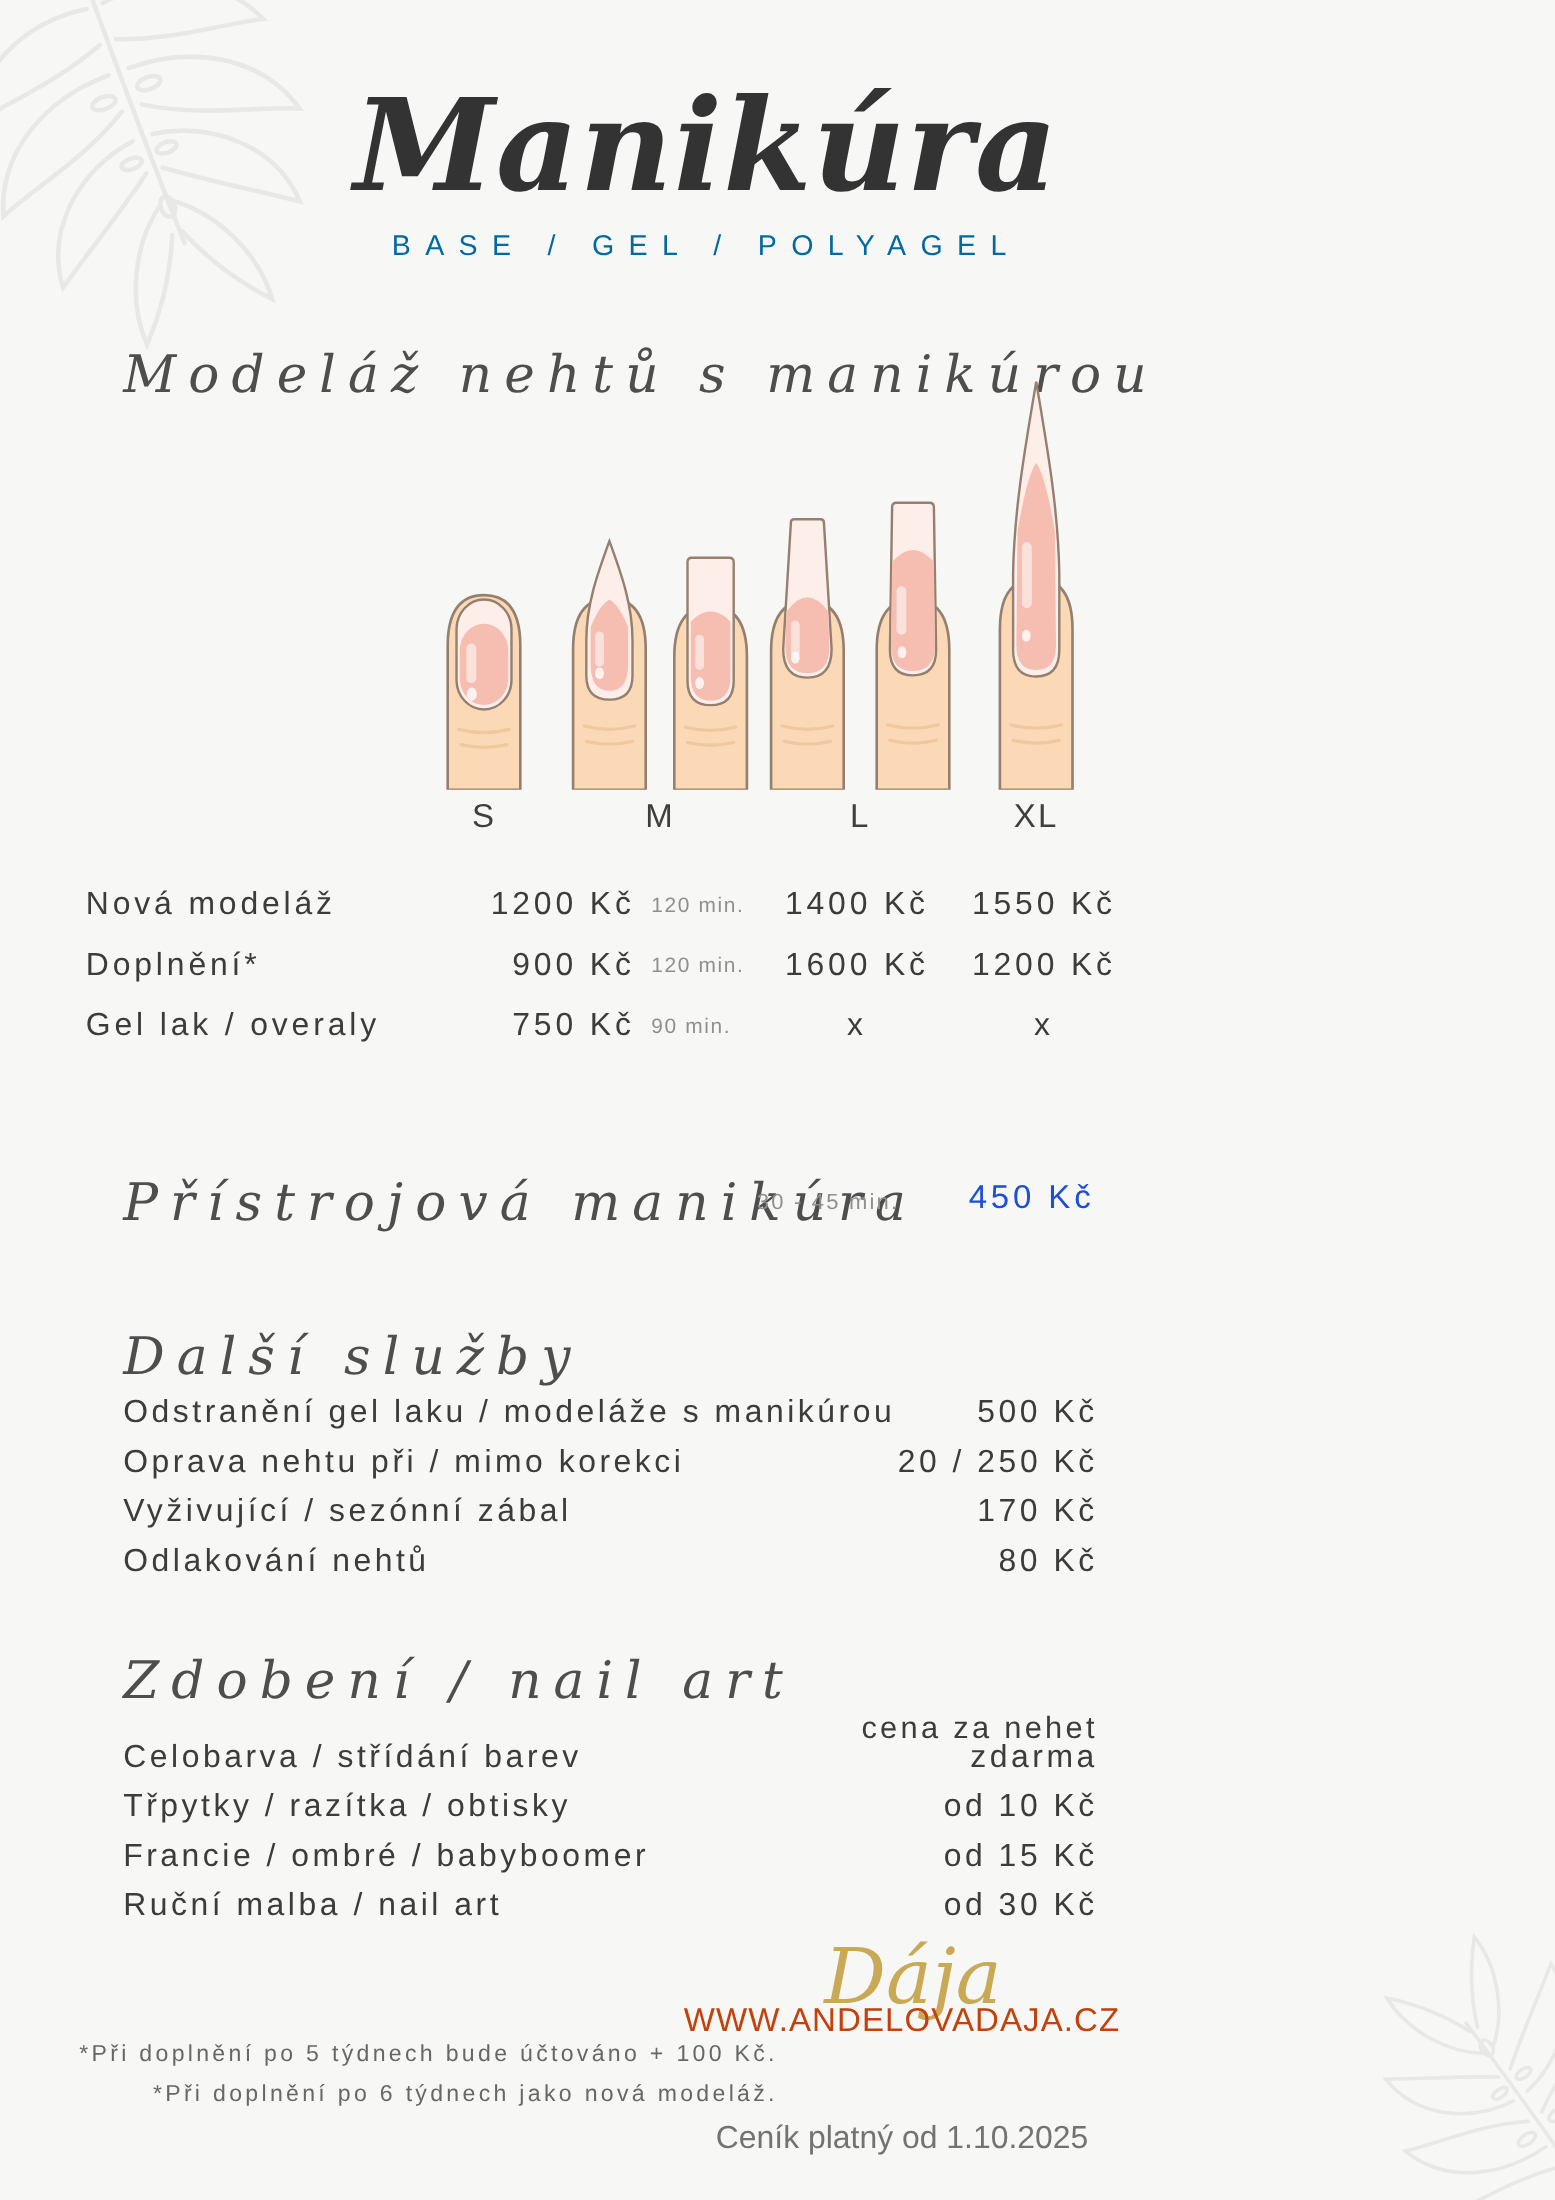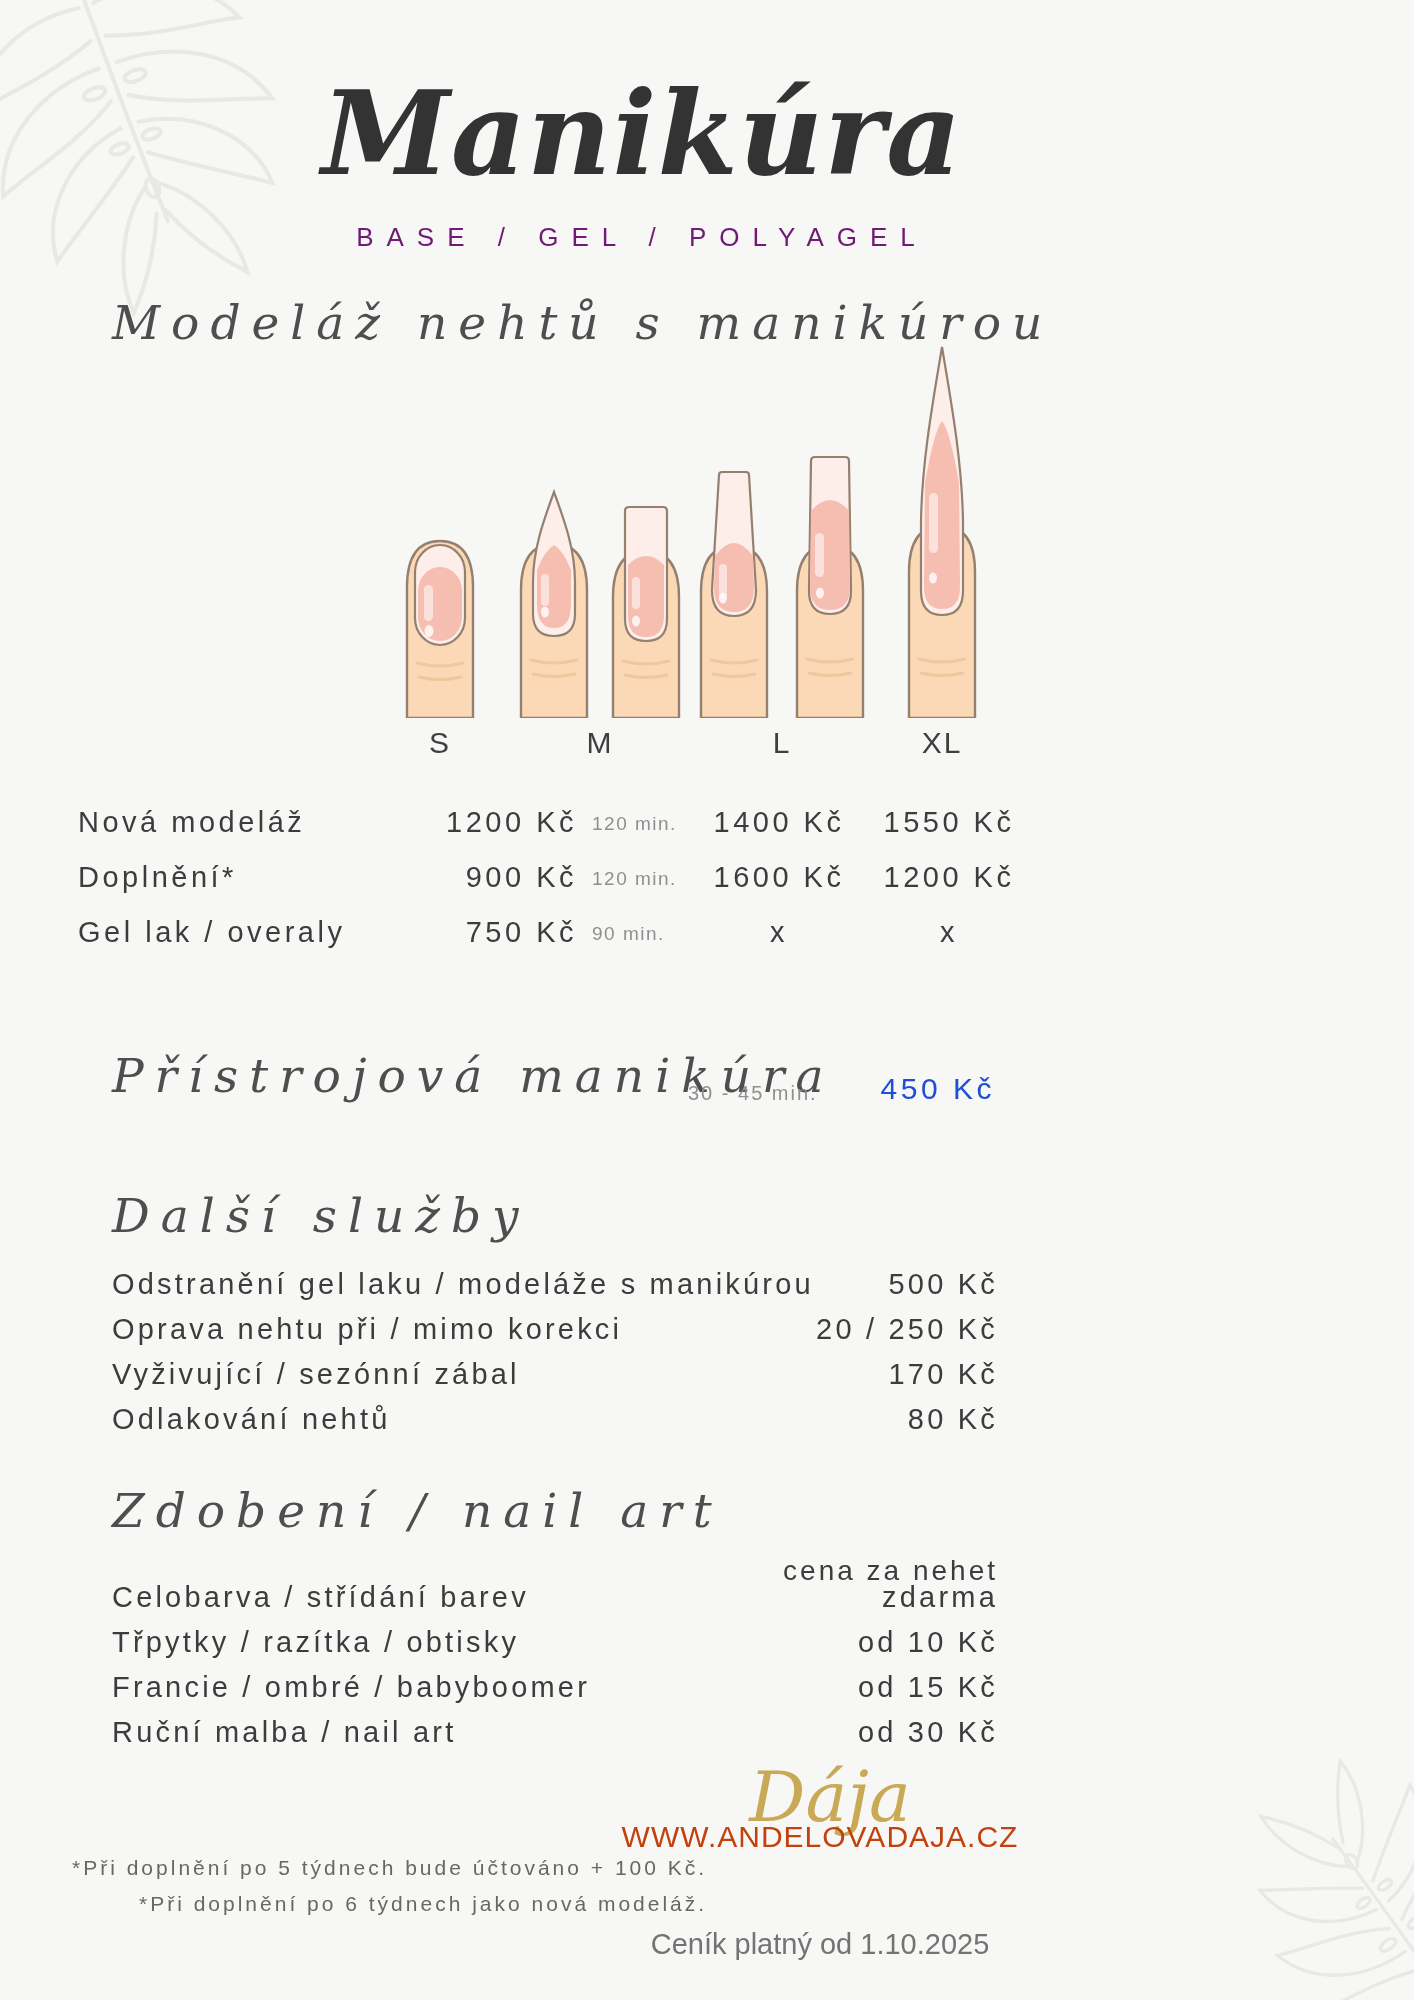--- a/index.html
+++ b/index.html
@@ -12,26 +12,26 @@
   .leaf{position:absolute;opacity:1;}
   .leaf path,.leaf ellipse{fill:none;stroke:#e8e8e6;stroke-width:2.6;stroke-linecap:round;}
 
   
   .header{position:absolute;top:70px;left:0;width:1284px;text-align:center;}
   .title{
     font-family:"DejaVu Serif",serif;font-style:italic;font-weight:700;
     font-size:116px;line-height:1.1;color:#333333;letter-spacing:1px;
   }
   .subtitle{
-    margin-top:24px;font-size:26px;letter-spacing:13px;color:#701a75;font-weight:400;
+    margin-top:10px;font-size:26px;letter-spacing:13px;color:#0369a1;font-weight:400;
   }
 
   .script-heading{
     position:absolute;font-family:"DejaVu Serif",serif;font-style:italic;font-weight:400;
-    font-size:47px;letter-spacing:11px;color:#4e4e4e;white-space:nowrap;
+    font-size:47px;letter-spacing:11px;color:#4e4e4e;white-space:nowrap;margin-top:18px;
   }
 
   
   .nails{position:absolute;left:384px;top:343px;width:625px;height:420px;}
   .finger{position:absolute;width:88px;}
   .size-label{position:absolute;top:383px;width:88px;text-align:center;
     font-size:30px;letter-spacing:2px;color:#3f3f3f;}
   .size-label.wide{width:184px;}
   .skin{fill:#fbd9b7;stroke:#95806f;stroke-width:2.4;}
   .nail-base{fill:#fdeeea;stroke:#95806f;stroke-width:2.2;}

